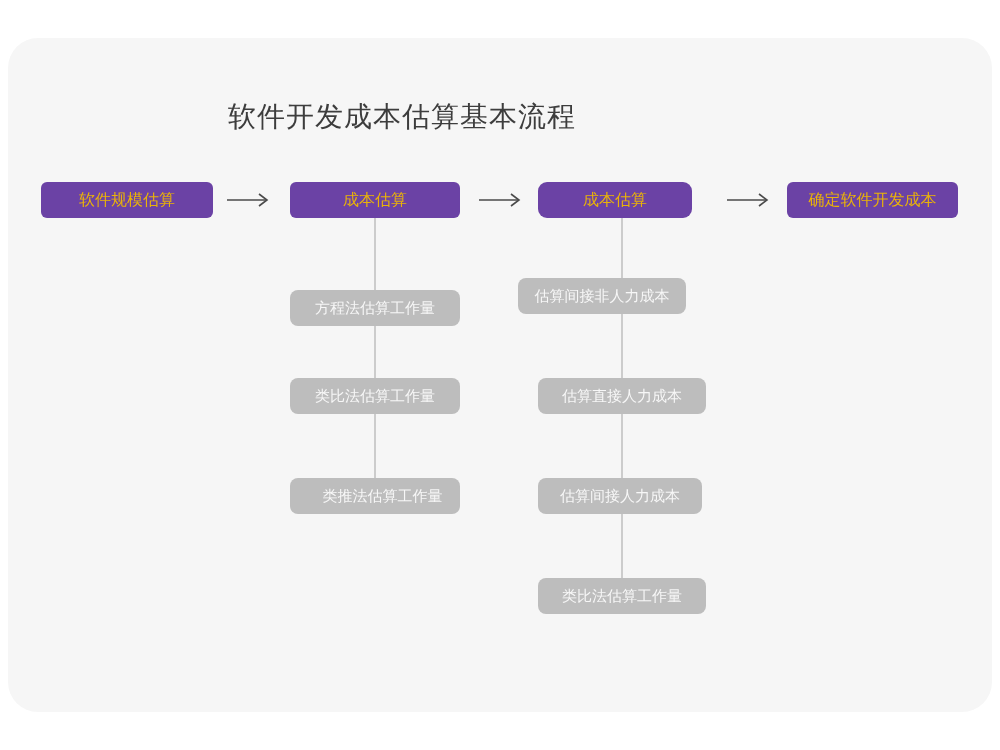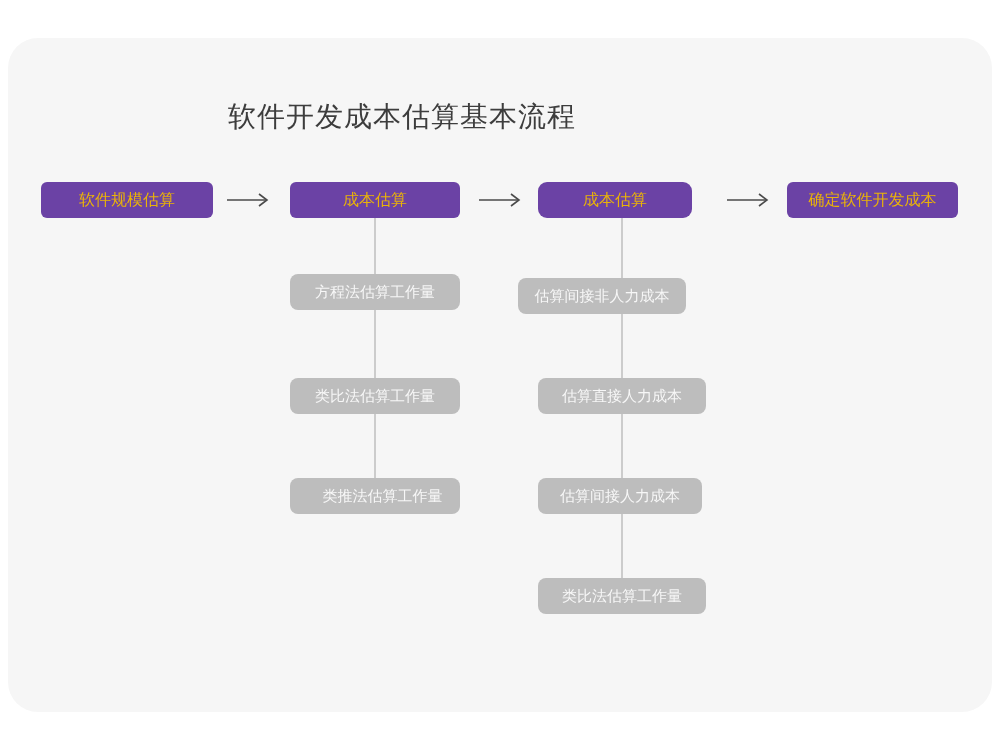--- a/index.html
+++ b/index.html
@@ -27,21 +27,21 @@
   .arrow svg{display:block;width:44px;height:16px;}
   
   #n1{left:41px;top:182px;width:172px;}
   #n2{left:290px;top:182px;width:170px;}
   #n3{left:538px;top:182px;width:154px;border-radius:9px;}
   #n4{left:787px;top:182px;width:171px;}
   #a1{left:226px;top:192px;}
   #a2{left:478px;top:192px;}
   #a3{left:726px;top:192px;}
   
-  #w1{left:290px;top:274px;width:170px;}
+  #w1{left:290px;top:290px;width:170px;}
   #w2{left:290px;top:378px;width:170px;}
   #w3{left:290px;top:478px;width:170px;padding-left:15px;}
   #vl-work{left:374px;top:218px;height:278px;}
   
   #c1{left:518px;top:278px;width:168px;}
   #c2{left:538px;top:378px;width:168px;}
   #c3{left:538px;top:478px;width:164px;text-align:right;}
   #c4{left:538px;top:578px;width:168px;}
   #vl-cost{left:621px;top:218px;height:378px;}
 </style>

